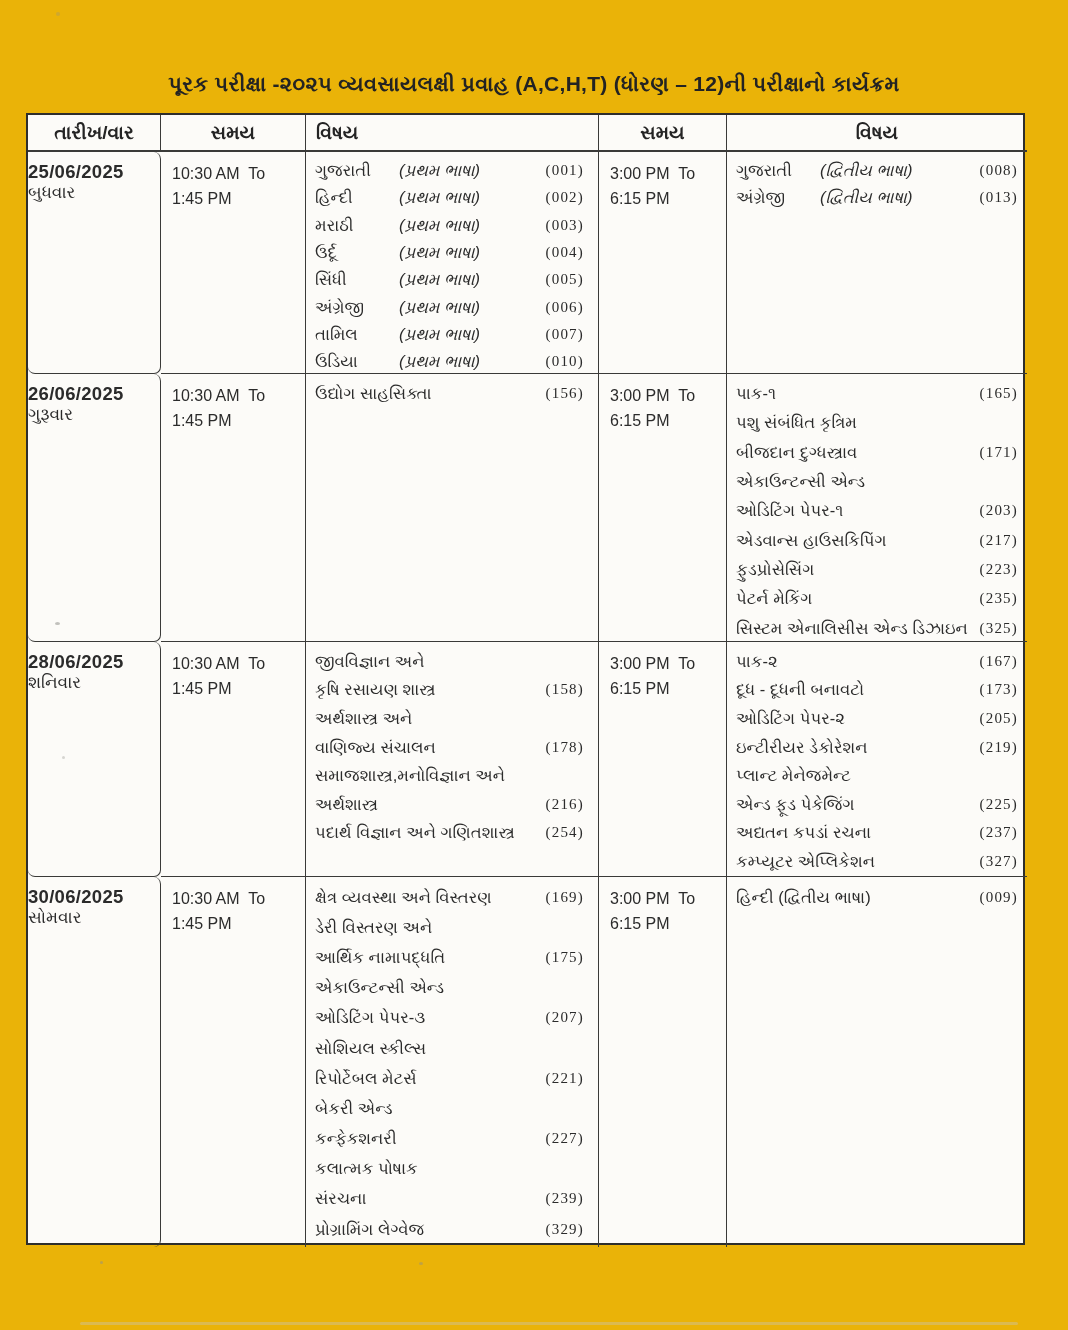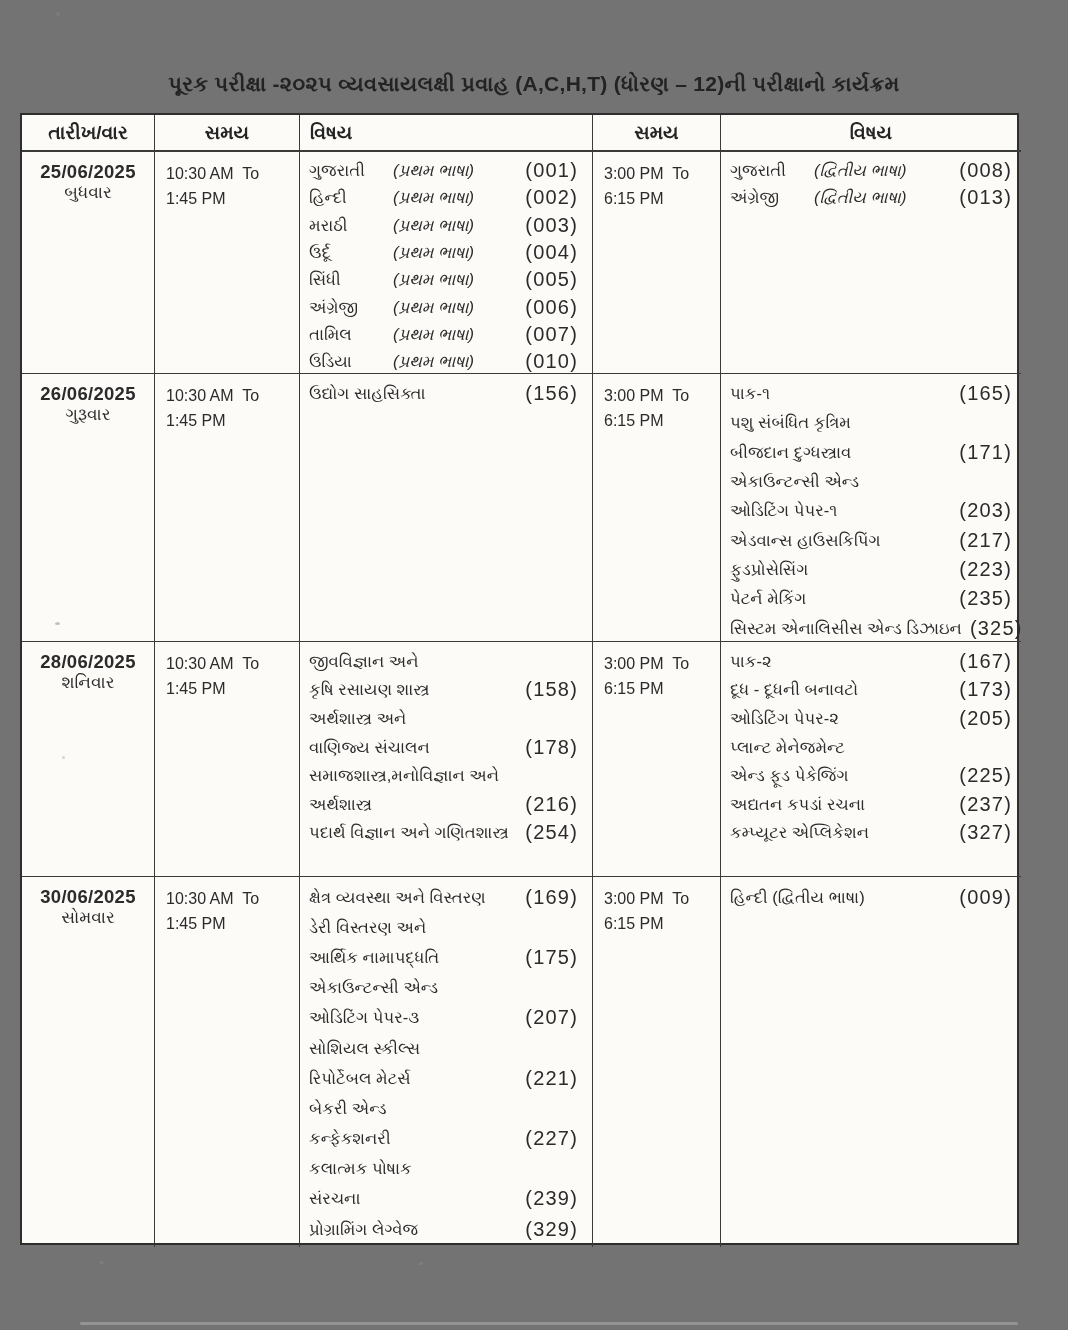--- a/index.html
+++ b/index.html
@@ -1,72 +1,72 @@
 <!DOCTYPE html>
 <html><head>
 <meta charset="utf-8">
 <style>
   * { margin:0; padding:0; box-sizing:border-box; }
   html,body { background:#e8e8e6; }
   .page {
     position:relative;
     width:1068px; height:1330px;
     margin:0 auto;
-    background:#737373;
+    background:#eab308;
     font-family:"Liberation Sans","DejaVu Sans",sans-serif;
     color:#2b2b2b;
     overflow:hidden;
   }
   .doc-title {
     position:absolute; top:72px; left:0; width:100%;
     text-align:center;
     font-size:21px; font-weight:700; letter-spacing:.3px;
     color:#232323;
   }
   .grid {
-    position:absolute; left:20px; top:113px;
+    position:absolute; left:26px; top:113px;
     width:999px; height:1132px;
     display:grid;
     grid-template-columns:133px 145px 293px 128px 300px;
     grid-template-rows:37px 222px 268px 235px 370px;
     border:2.5px solid #2e2e2c;
     background:#fcfbf8;
   }
   .cell {
     border-right:1.5px solid #3a3a38;
     border-bottom:1.5px solid #3a3a38;
     overflow:hidden;
   }
   .cell.last-col { border-right:none; }
   .cell.last-row { border-bottom:none; }
   .th {
     display:flex; align-items:center; justify-content:center;
     font-size:19px; font-weight:700; color:#242424;
     border-bottom-width:2px;
   }
   .th.th-left { justify-content:flex-start; padding-left:10px; }
-  .datecell { text-align:center; padding-top:9px; }
+  .datecell { text-align:left; padding-top:9px;border-radius:7px; }
   .datecell .date { font-size:18.5px; font-weight:600; letter-spacing:.3px; }
   .datecell .day  { font-size:17px; }
   .timecell { padding:9px 4px 0 11px; font-size:16px; line-height:25px; }
   .timecell div { white-space:pre; }
   .subcell { padding:5px 14px 0 9px; font-size:16.5px; }
   .subcell.tight-right { padding-right:9px; }
   .entry { display:flex; align-items:center; }
   .r1 .entry { height:27.3px; }
   .r2 .entry { height:29.3px; }
   .r3 .entry { height:28.6px; }
   .r4 .entry { height:30.2px;gap:28px; }
   .ename { white-space:nowrap; }
   .enote { white-space:nowrap;font-style:italic; }
   .lang .ename { width:84px; flex:none; }
   .lang .enote { flex:none; }
   .ecode {
     margin-left:auto; flex:none;
-    font-size:20px; letter-spacing:1.2px; padding-left:8px;
+    font-size:15px; letter-spacing:1.2px; padding-left:8px;font-family:Liberation Serif, serif;
   }
   .speck { position:absolute; background:#8f8f8a; border-radius:50%; }
   .speck.s1 { left:55px;  top:622px;  width:5px; height:3px; opacity:.55; }
   .speck.s2 { left:62px;  top:756px;  width:3px; height:3px; opacity:.35; }
   .speck.s3 { left:100px; top:1261px; width:3px; height:3px; opacity:.5; }
   .speck.s4 { left:419px; top:1262px; width:4px; height:3px; opacity:.45; }
   .speck.s5 { left:56px;  top:12px;   width:4px; height:4px; opacity:.3; }
   .bottom-smear {
     position:absolute; left:80px; right:50px; bottom:5px; height:3px;
     background:#c6c6c0; opacity:.4; border-radius:2px;
@@ -260,20 +260,24 @@
         </div>
         <div class="entry">
           <span class="ename">દૂધ - દૂધની બનાવટો</span>
           <span class="ecode">(173)</span>
         </div>
         <div class="entry">
           <span class="ename">ઓડિટિંગ પેપર-૨</span>
           <span class="ecode">(205)</span>
         </div>
         <div class="entry">
+          <span class="ename">ઇન્ટીરીયર ડેકોરેશન</span>
+          <span class="ecode">(219)</span>
+        </div>
+        <div class="entry">
           <span class="ename">પ્લાન્ટ મેનેજમેન્ટ</span>
           <span class="ecode"></span>
         </div>
         <div class="entry">
           <span class="ename">એન્ડ ફૂડ પેકેજિંગ</span>
           <span class="ecode">(225)</span>
         </div>
         <div class="entry">
           <span class="ename">અદ્યતન કપડાં રચના</span>
           <span class="ecode">(237)</span>

